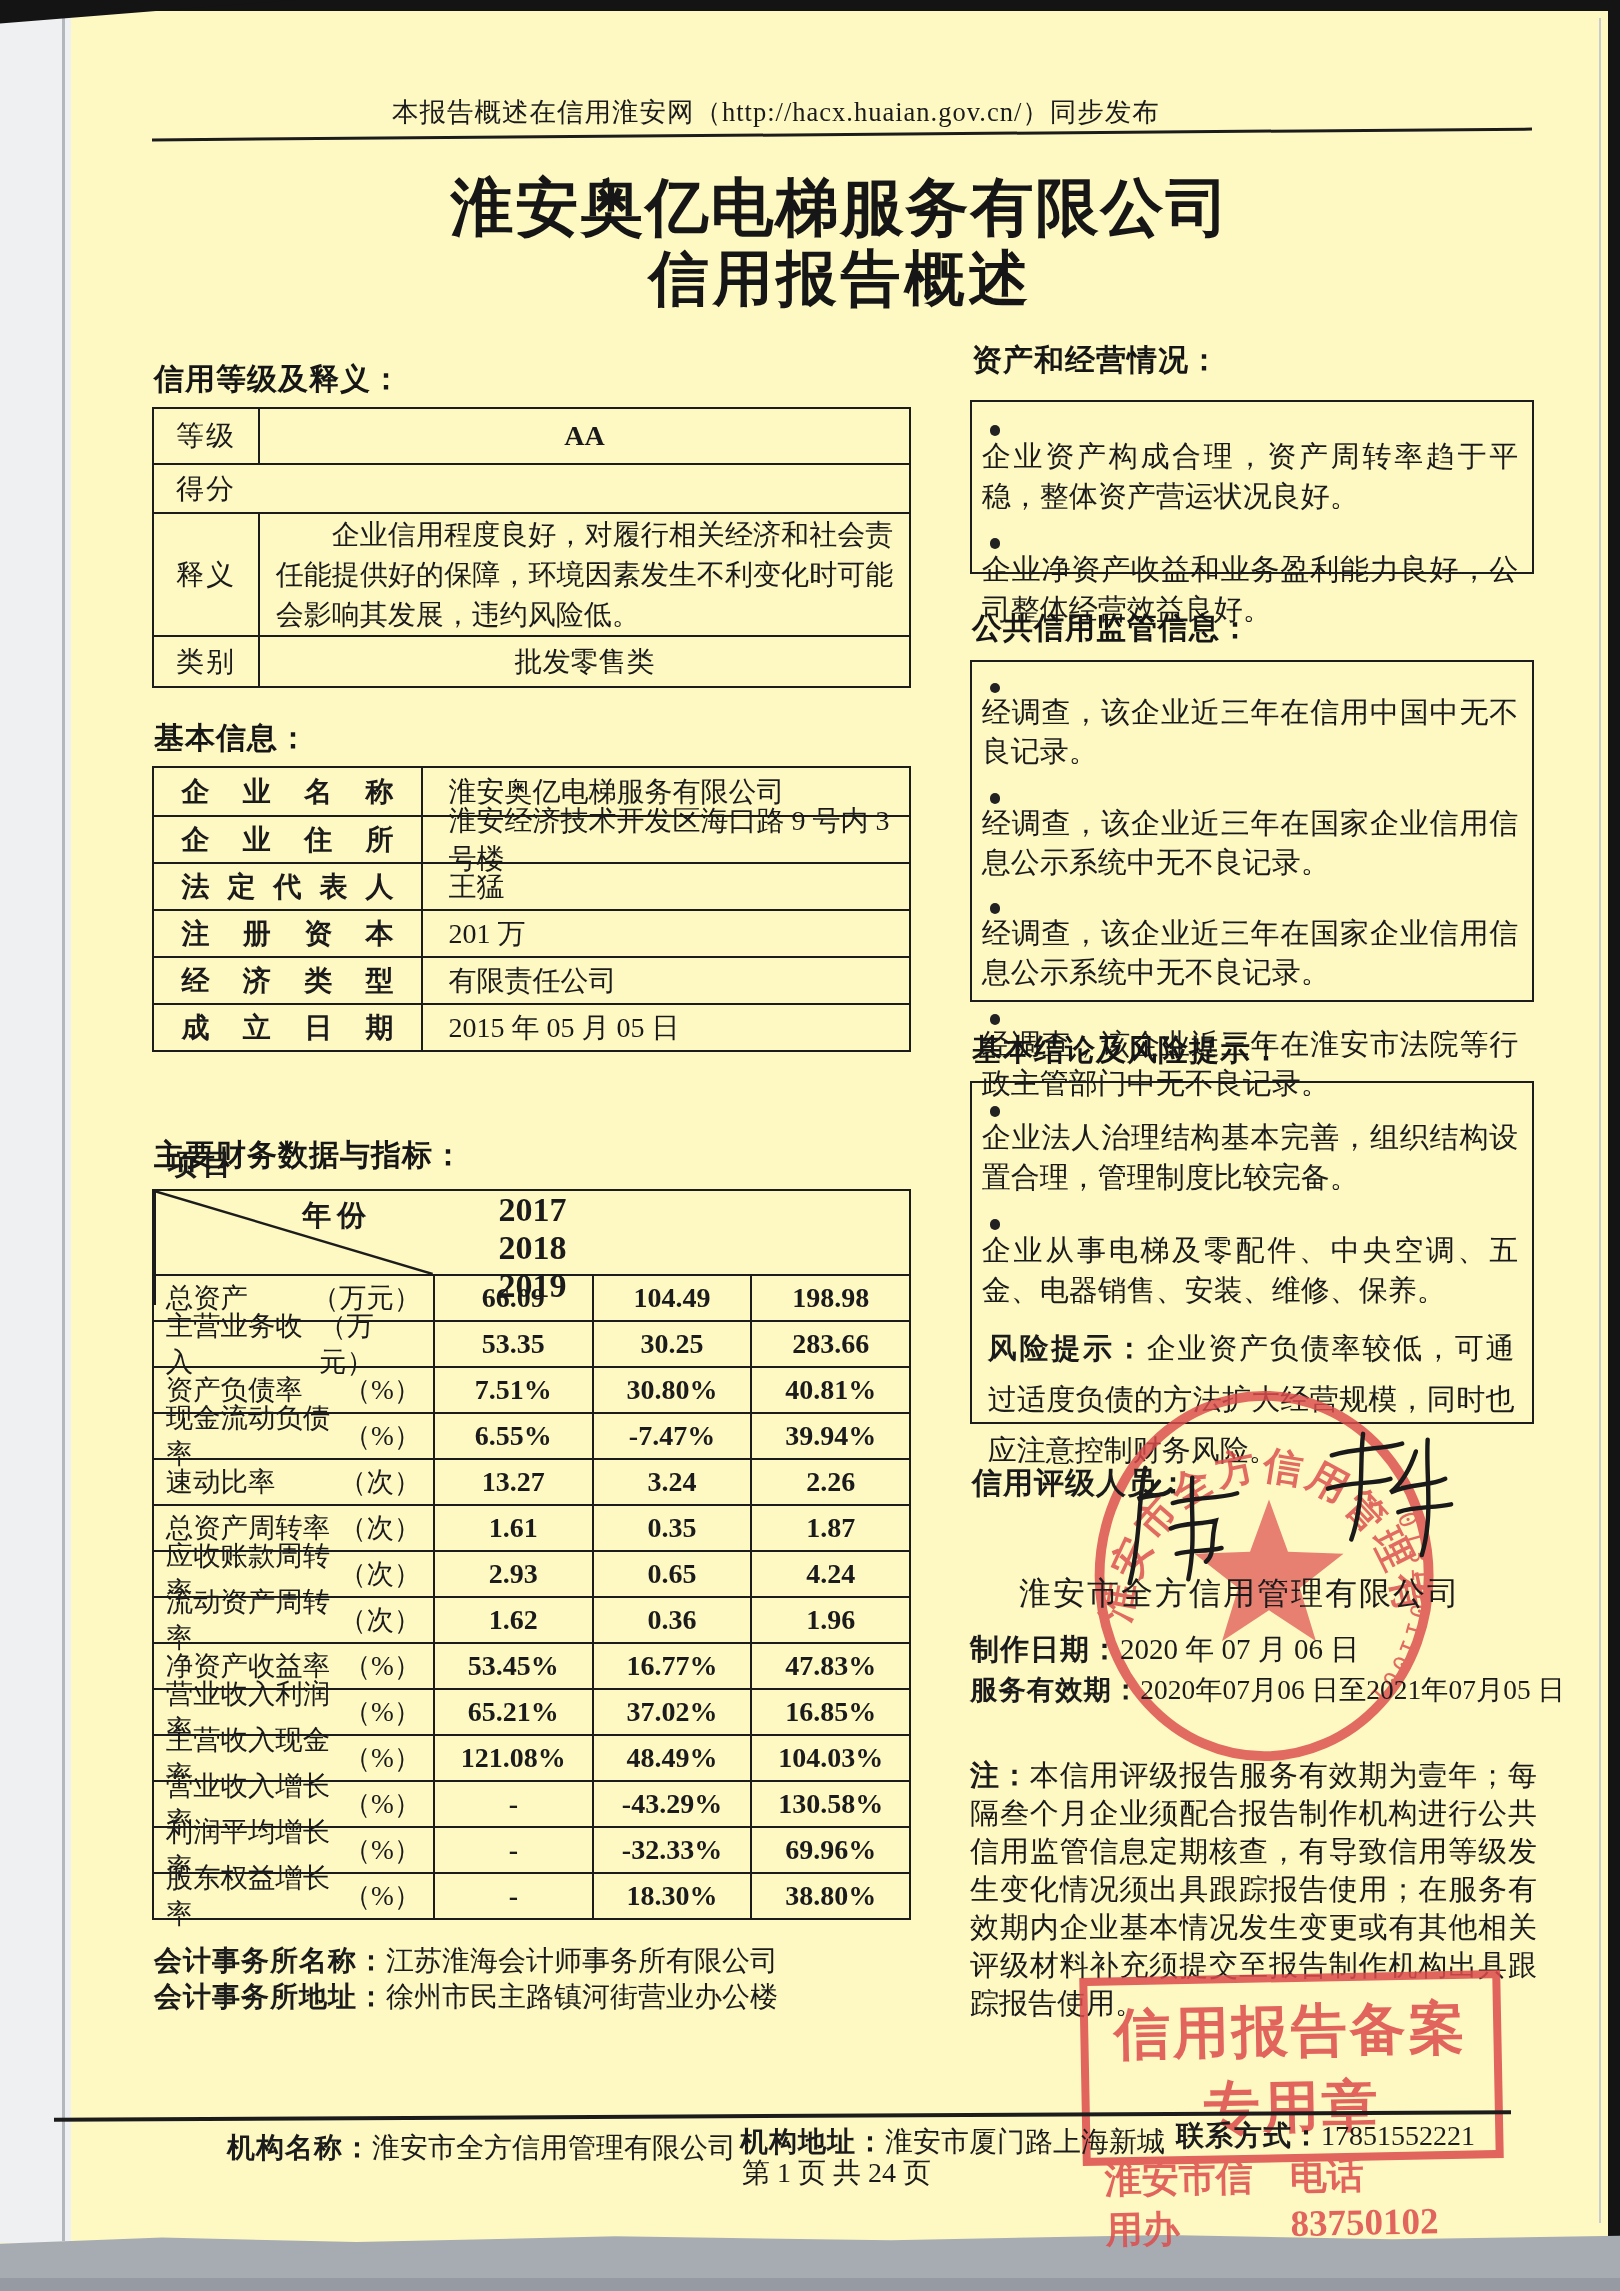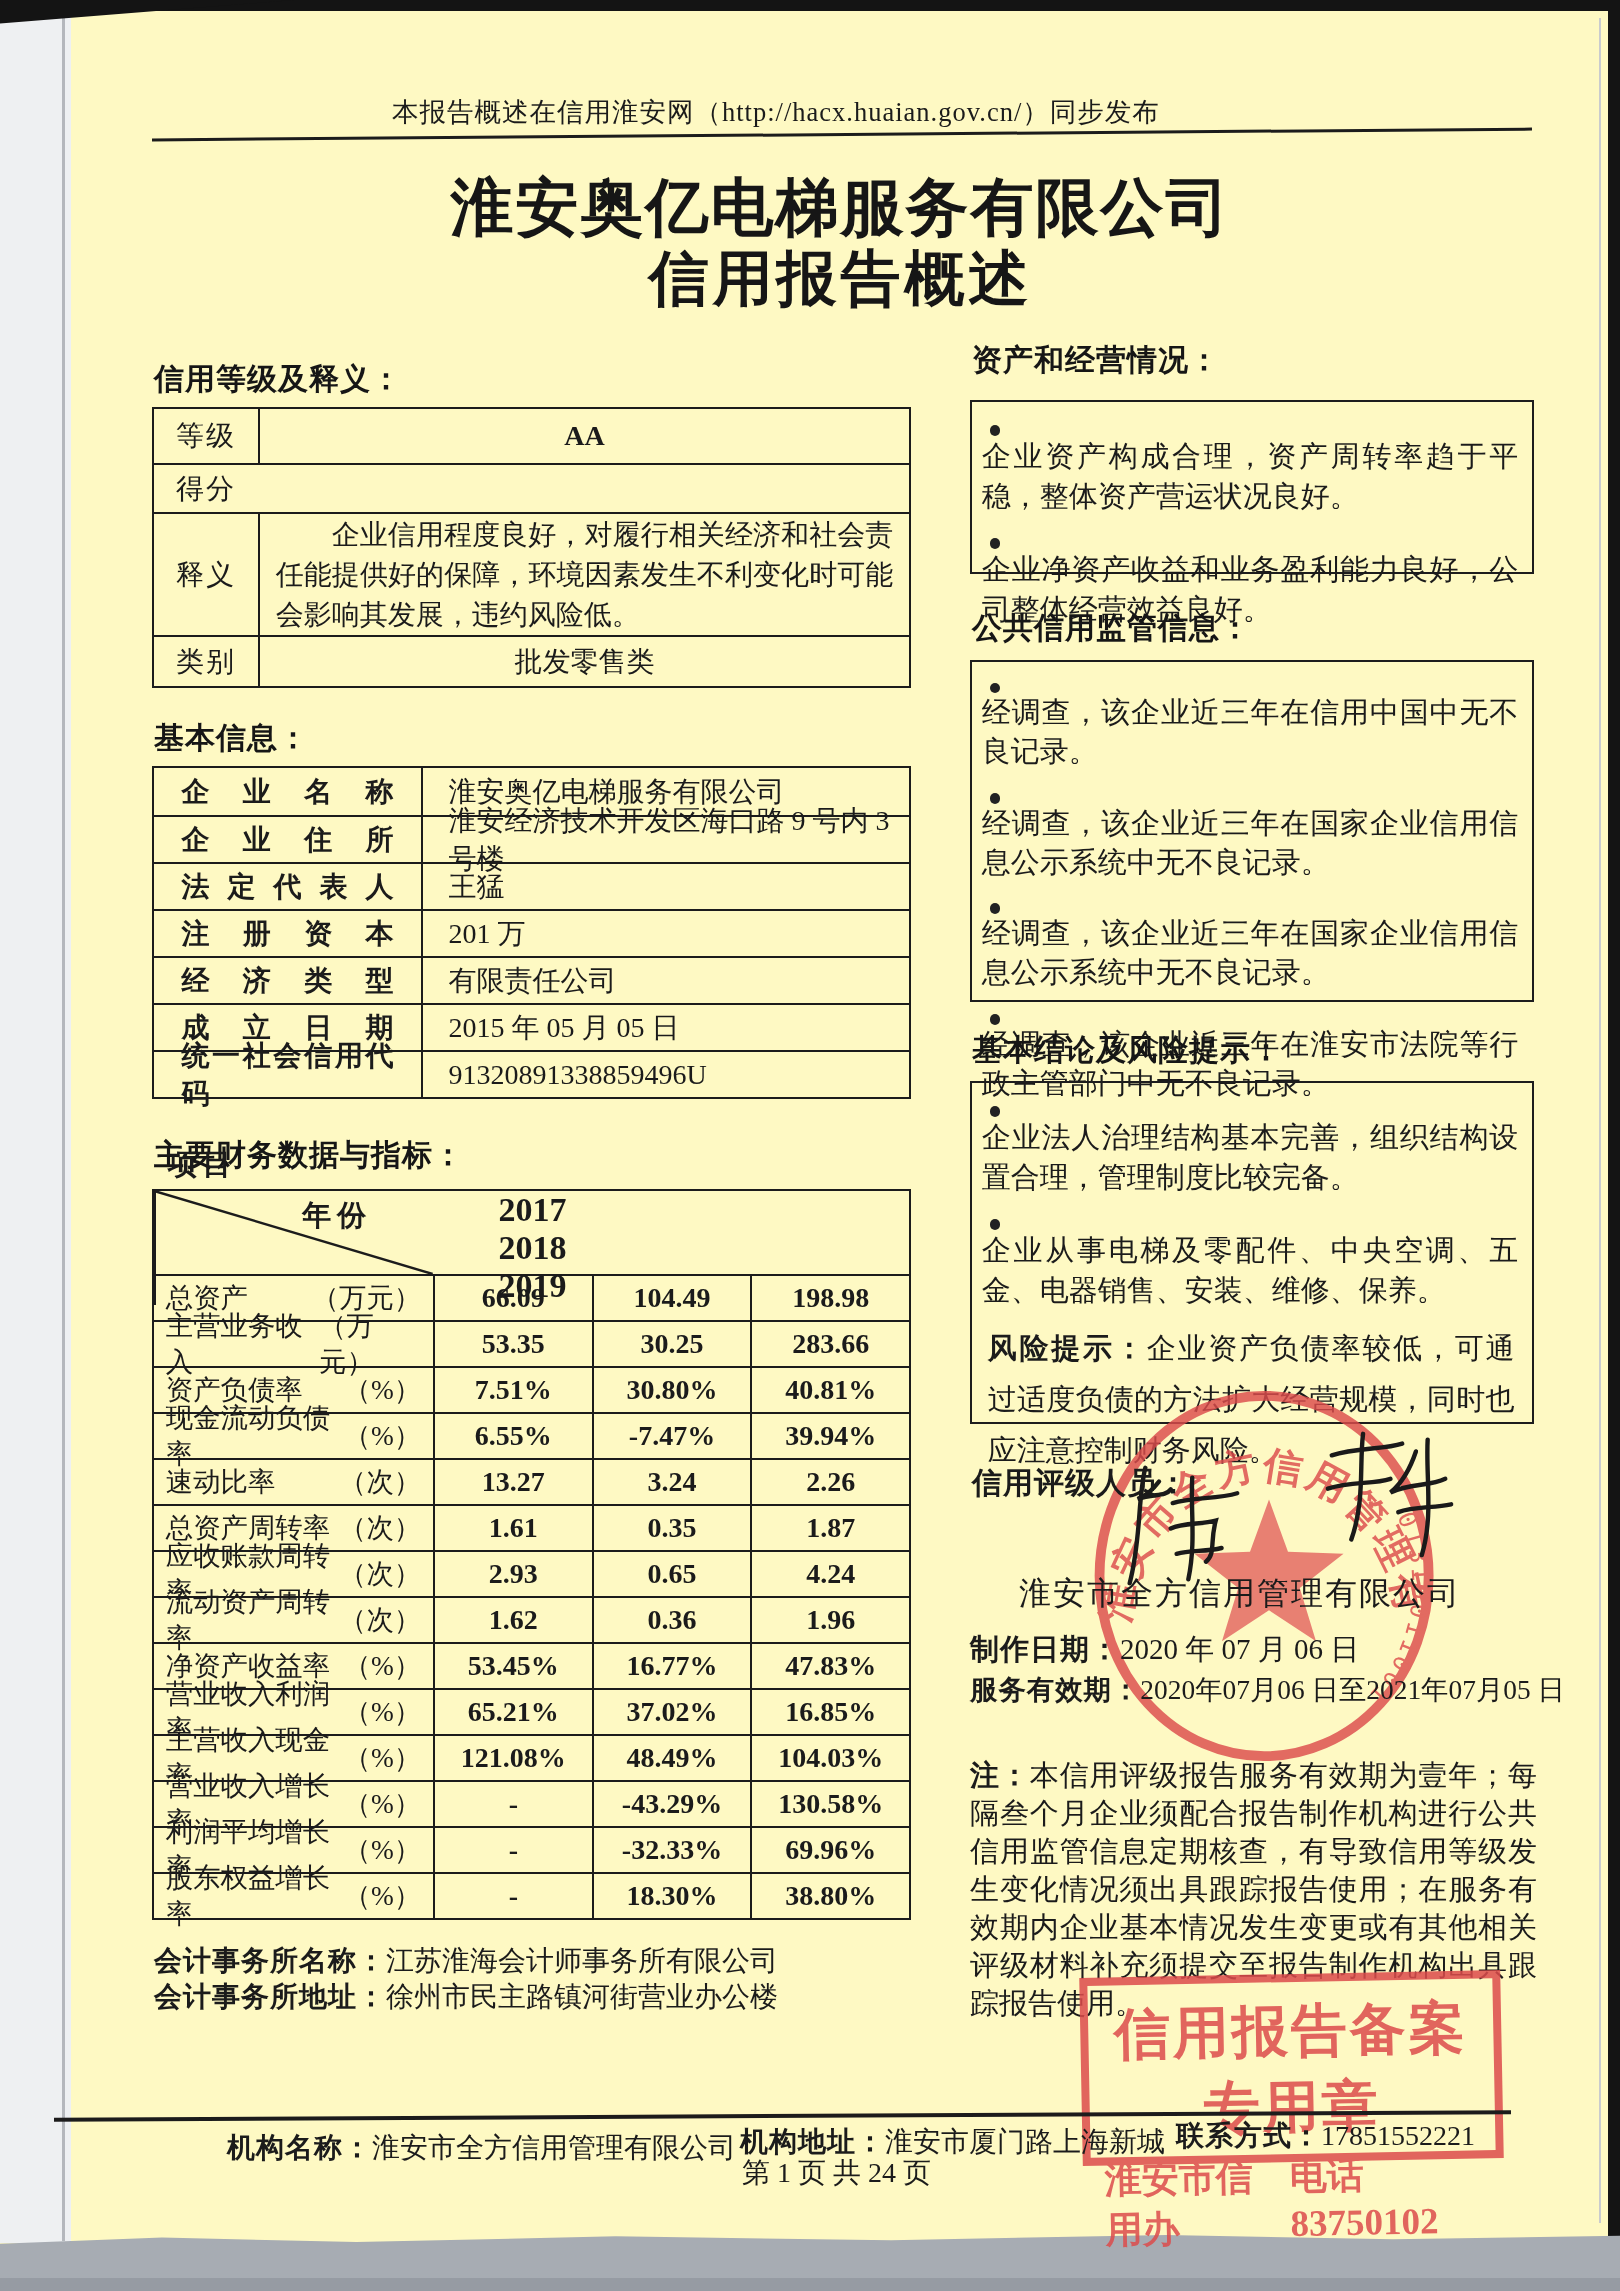--- a/index.html
+++ b/index.html
@@ -160,26 +160,20 @@
       <div class="tcell lab">
           <span>经济类型</span>
         </div>
       <div class="tcell val vline">有限责任公司</div>
     </div>
     <div class="trow">
       <div class="tcell lab">
           <span>成立日期</span>
         </div>
       <div class="tcell val vline">2015 年 05 月 05 日</div>
-    </div>
-    <div class="trow">
-      <div class="tcell lab">
-          <span>统一社会信用代码</span>
-        </div>
-      <div class="tcell val vline">91320891338859496U</div>
     </div>
   </div>
 
   <div class="h2" style="left:154px;top:1135px;">主要财务数据与指标：</div>
 
   <div class="tbl t3">
     <div class="t3-head">
       <div class="corner">
         <svg width="279" height="83" viewBox="0 0 285 85">
           <line x1="0" y1="0" x2="285" y2="85" stroke="#1c1c1c" stroke-width="2.5"></line>

